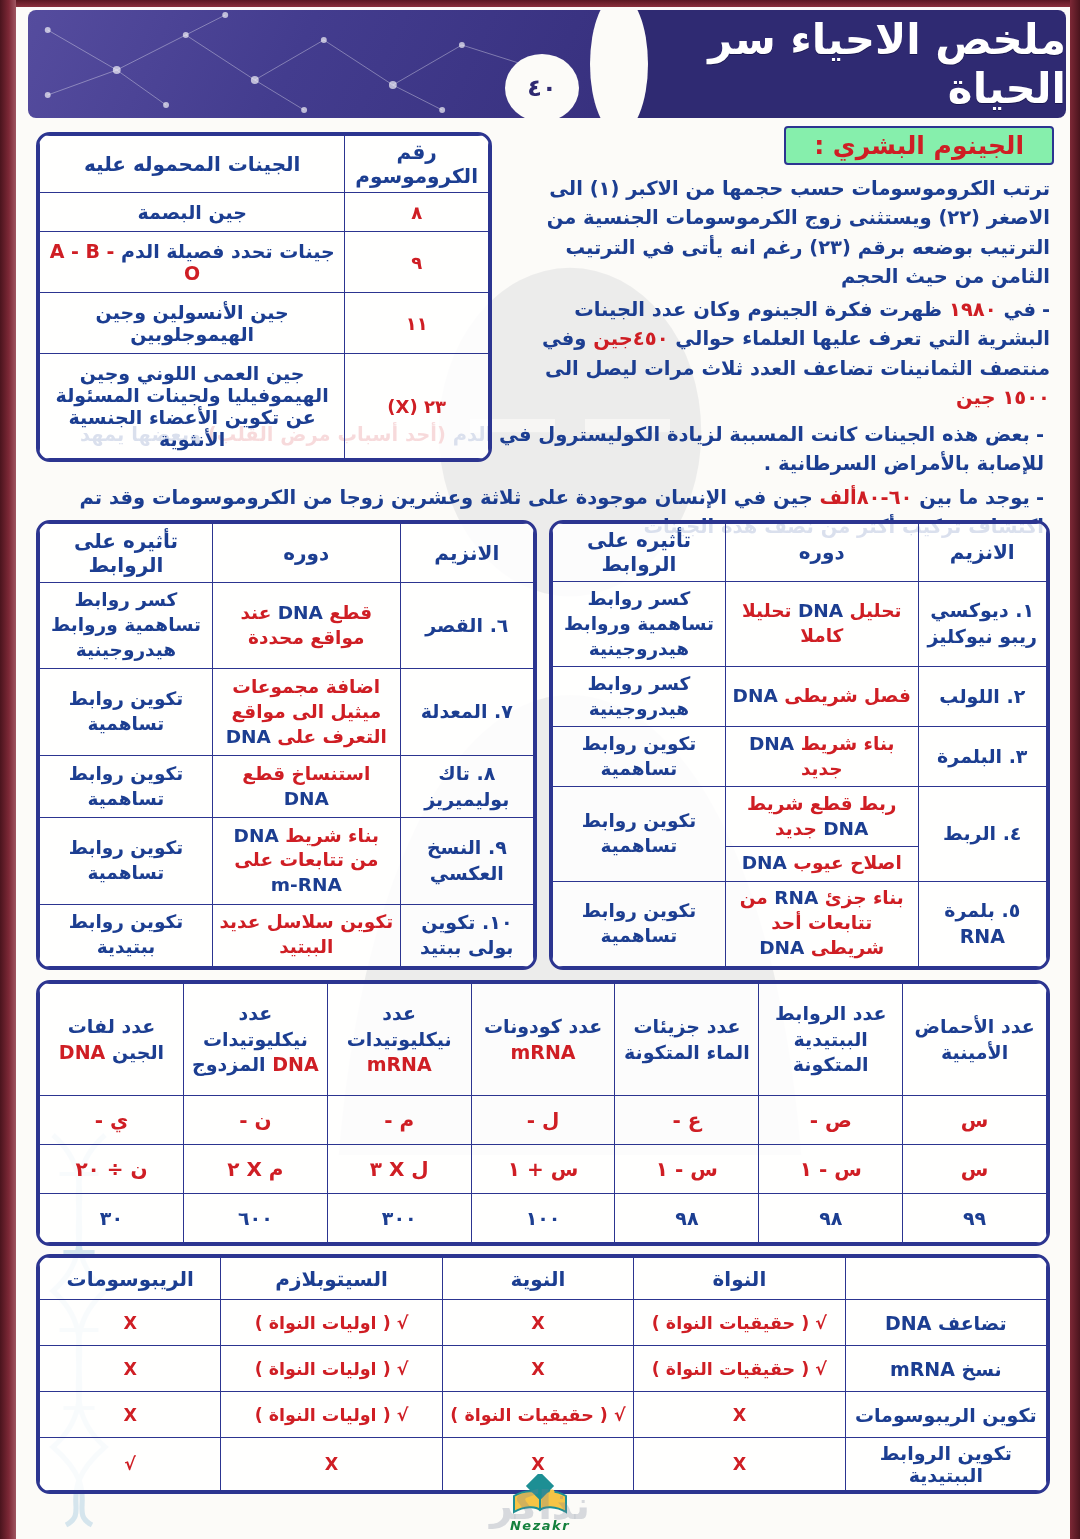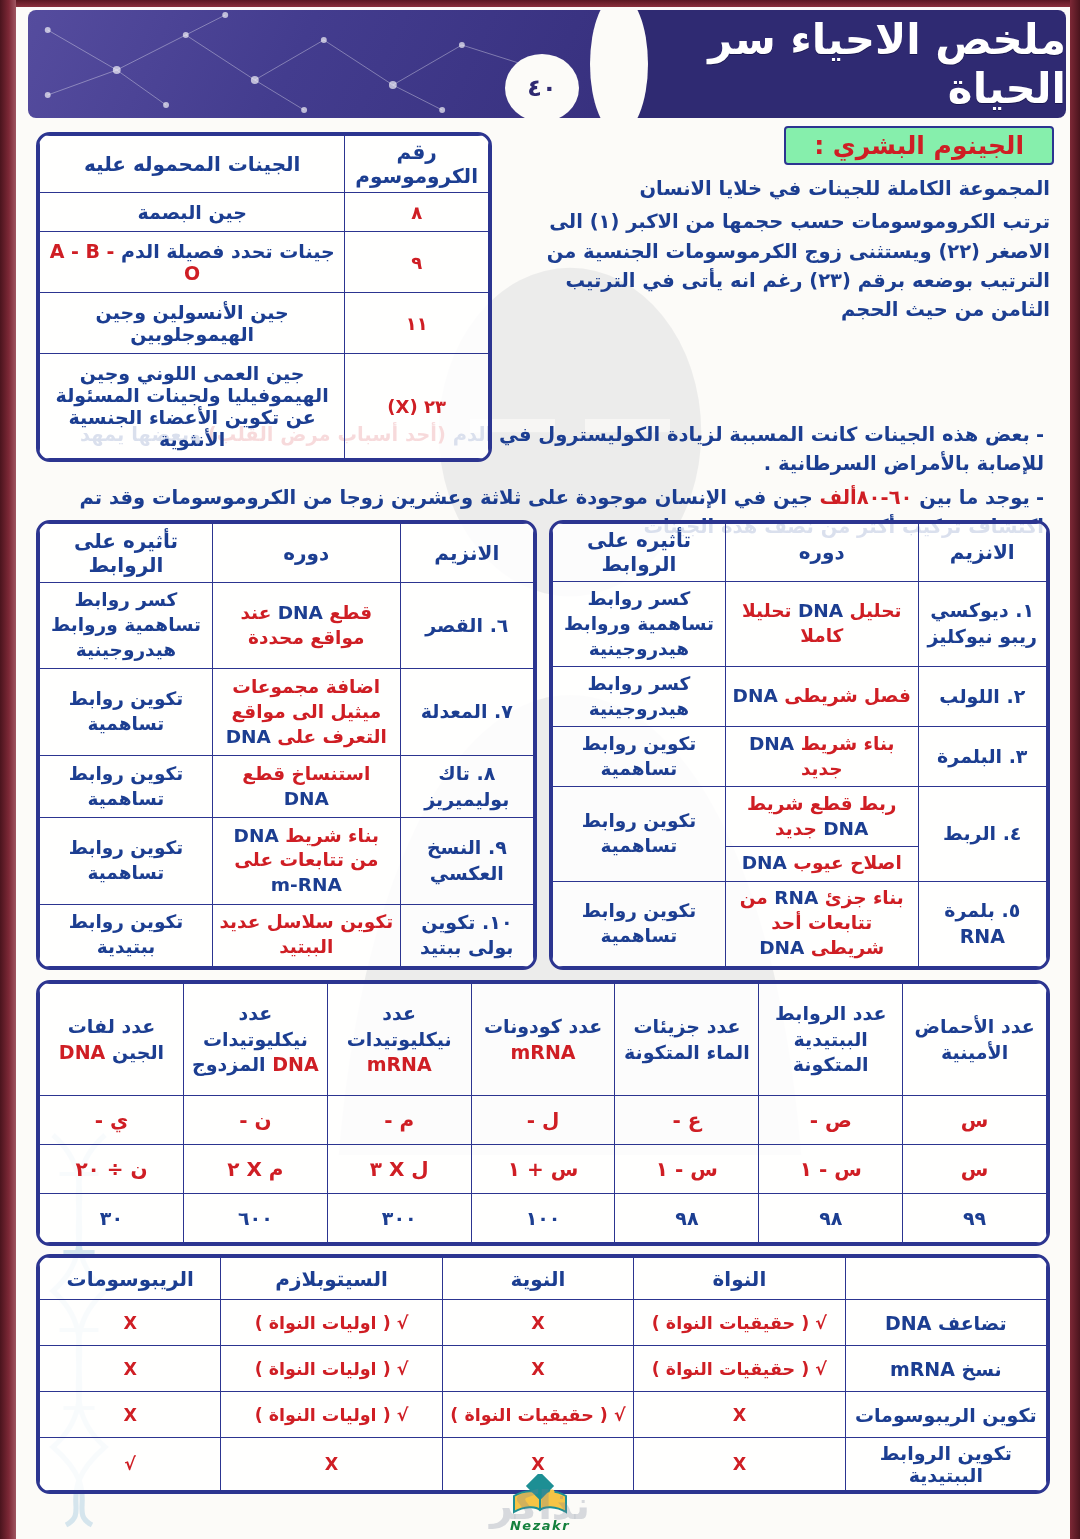--- a/index.html
+++ b/index.html
@@ -155,22 +155,22 @@
     </div>
     <div class="banner-title">
       <h1>ملخص الاحياء سر الحياة</h1>
     </div>
   </header>
   <div class="page-num">٤٠</div>
 
   <div class="genome-head">الجينوم البشري :</div>
 
   <div class="genome-top">
-    <p><span>المجموعة الكاملة للجينات في خلايا الانسان</span></p>
     <p><span>ترتب الكروموسومات حسب حجمها من الاكبر (١) الى الاصغر (٢٢) ويستثنى زوج الكرموسومات الجنسية من الترتيب بوضعه برقم (٢٣) رغم انه يأتى في الترتيب الثامن من حيث الحجم</span></p>
+    <p><span class="dash">-</span><span>في </span><span class="red">١٩٨٠</span><span> ظهرت فكرة الجينوم وكان عدد الجينات البشرية التي تعرف عليها العلماء حوالي </span><span class="red">٤٥٠جين</span><span> وفي منتصف الثمانينات تضاعف العدد ثلاث مرات ليصل الى </span><span class="red">١٥٠٠ جين</span></p>
   </div>
 
   <div class="genome-bottom">
     <p><span class="dash">-</span><span>بعض هذه الجينات كانت المسببة لزيادة الكوليسترول في الدم </span><span class="red">(أحد أسباب مرض القلب)</span><span> وبعضها يمهد للإصابة بالأمراض السرطانية .</span></p>
     <p><span class="dash">-</span><span>يوجد ما بين </span><span class="red">٦٠-٨٠ألف</span><span> جين في الإنسان موجودة على ثلاثة وعشرين زوجا من الكروموسومات وقد تم اكتشاف تركيب أكثر من نصف هذه الجينات</span></p>
   </div>
 
   <div class="tbl-wrap chromo">
     <table>
       <colgroup>

